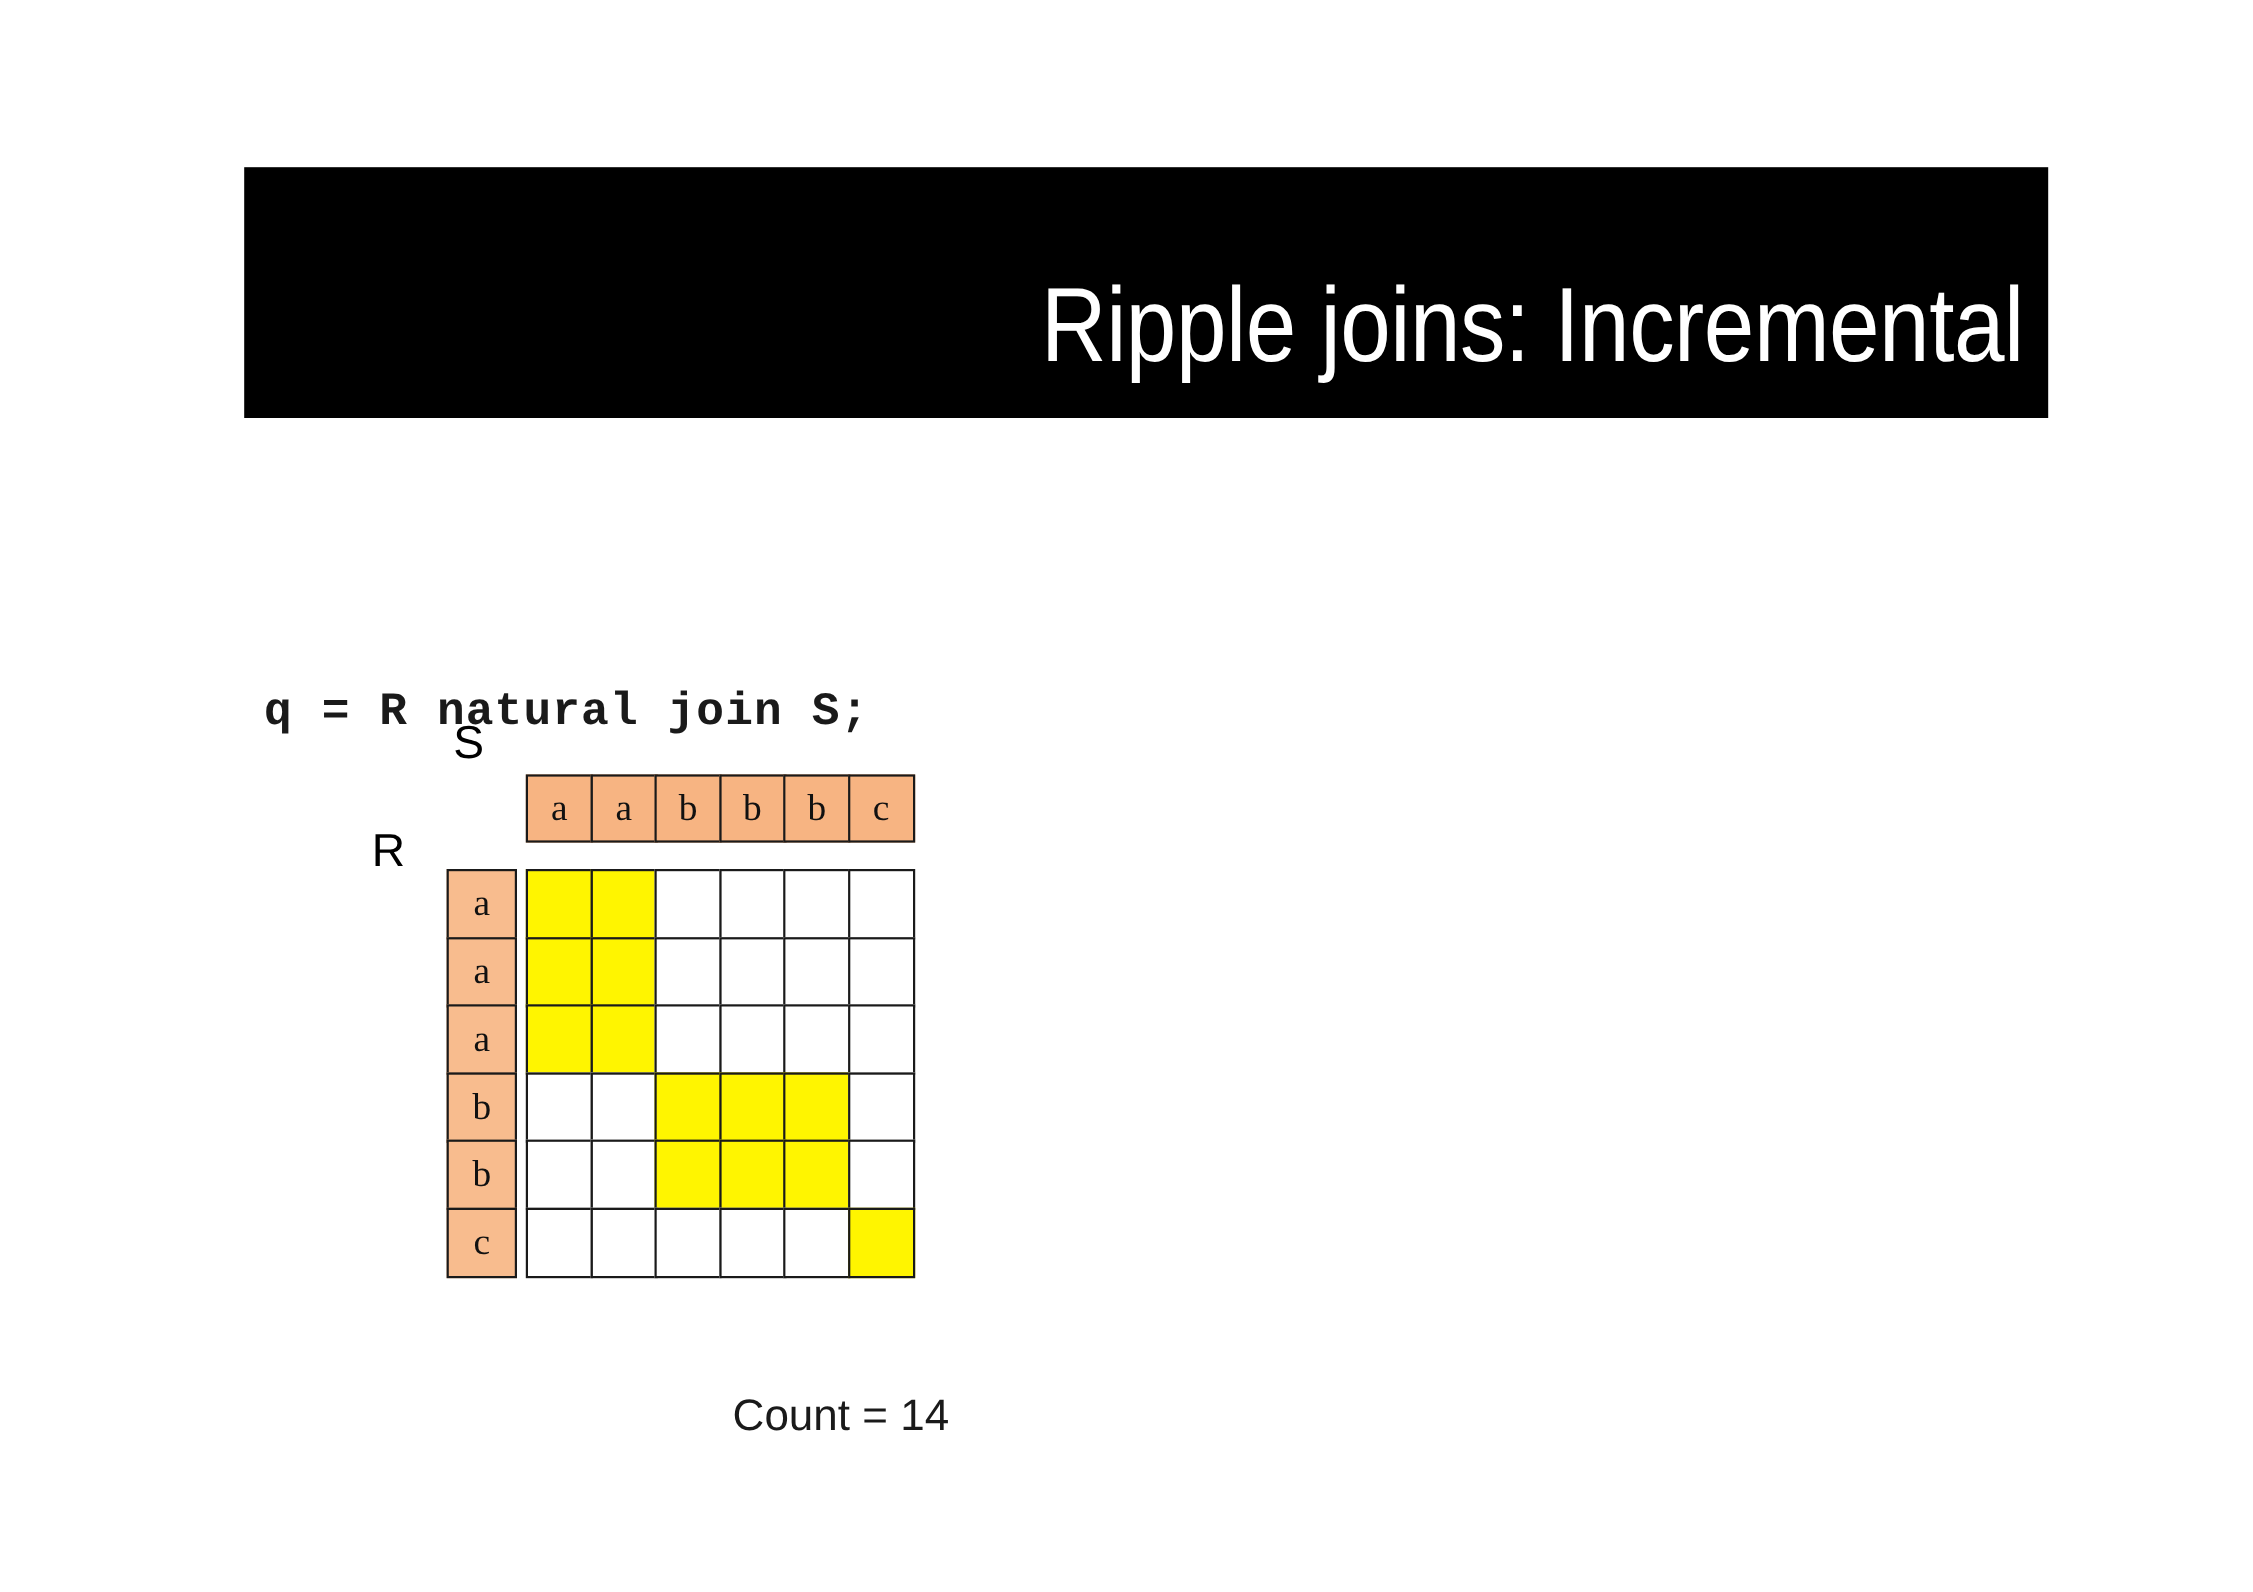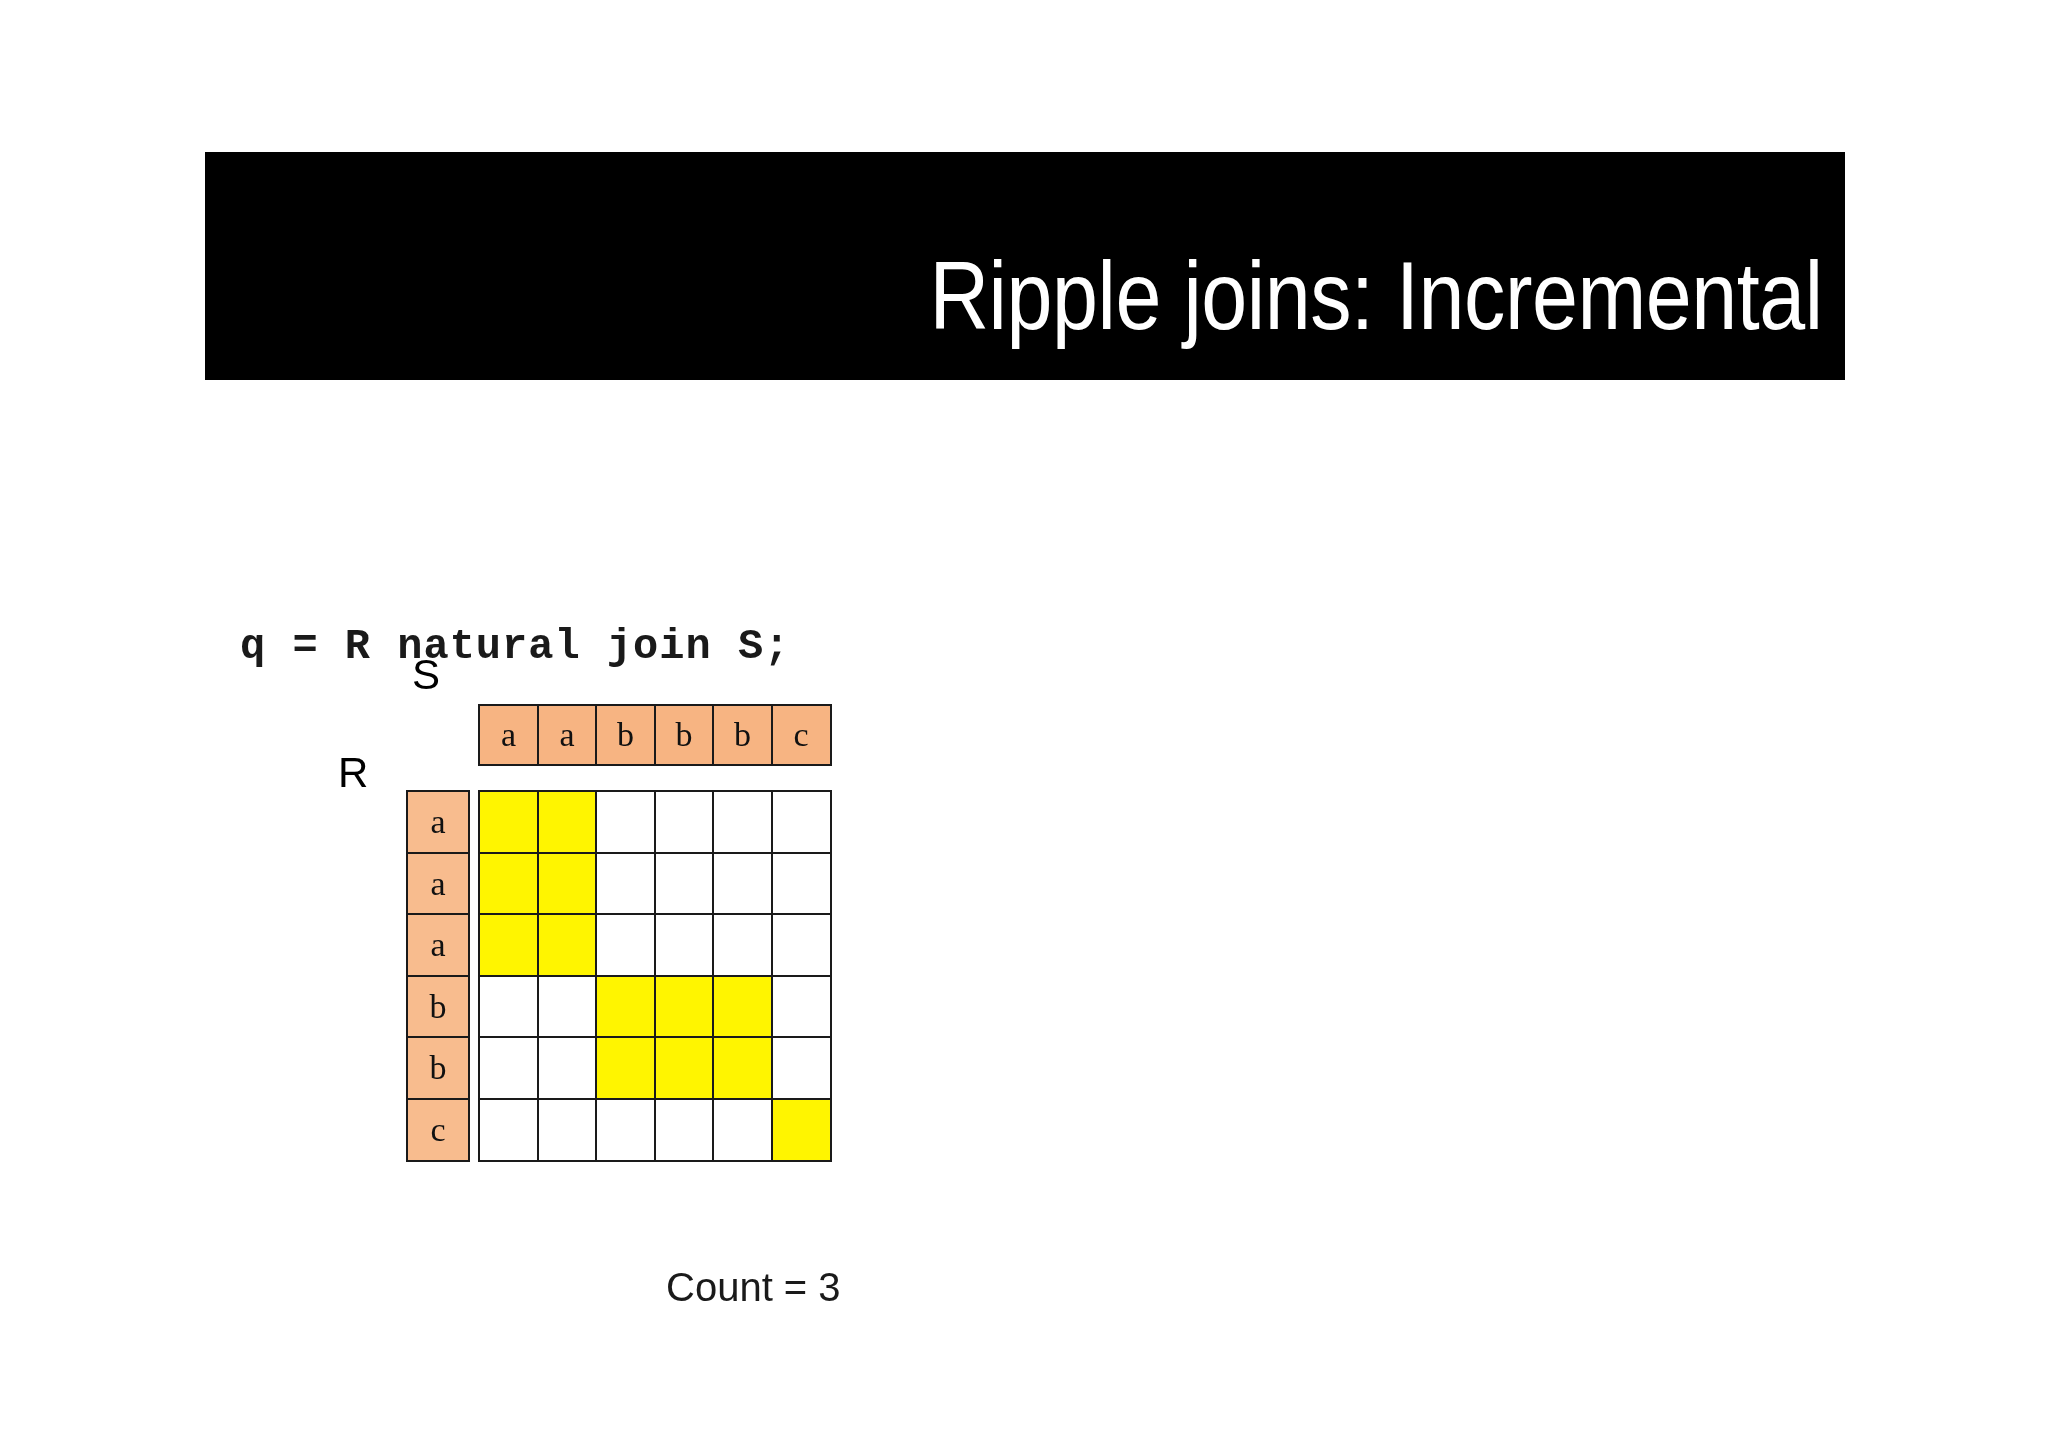--- a/index.html
+++ b/index.html
@@ -12,21 +12,21 @@
     height: 1447px;
     position: relative;
     overflow: hidden;
     font-family: "Liberation Sans", sans-serif;
     -webkit-font-smoothing: antialiased;
   }
 
   
   #title-bar {
     position: absolute;
-    left: 205px;
+    left: 222px;
     top: 152px;
     width: 1640px;
     height: 228px;
     background: #000000;
     box-sizing: border-box;
   }
   #title-text {
     position: absolute;
     right: 22px;
     bottom: 32px;
@@ -236,13 +236,13 @@
         <div class="gcell" style="background: rgb(255, 255, 255); border-color: rgb(26, 26, 26);"></div>
         <div class="gcell" style="background: rgb(255, 255, 255); border-color: rgb(26, 26, 26);"></div>
         <div class="gcell" style="background: rgb(255, 255, 255); border-color: rgb(26, 26, 26);"></div>
         <div class="gcell" style="background: rgb(255, 255, 255); border-color: rgb(26, 26, 26);"></div>
         <div class="gcell hit" style="background: rgb(255, 245, 0); border-color: rgb(26, 26, 26);"></div>
       </div>
     </div>
 
 </div>
 
-<div id="count-caption">Count = 3</div>
+<div id="count-caption">Count = 14</div>
 
 </body></html>

